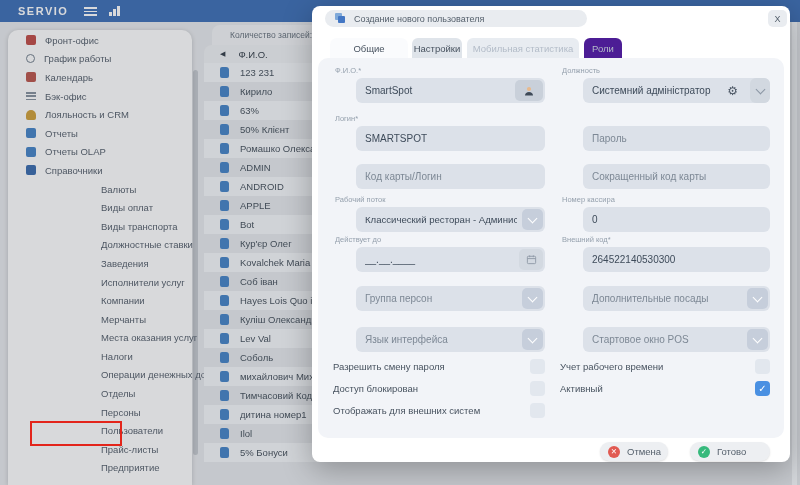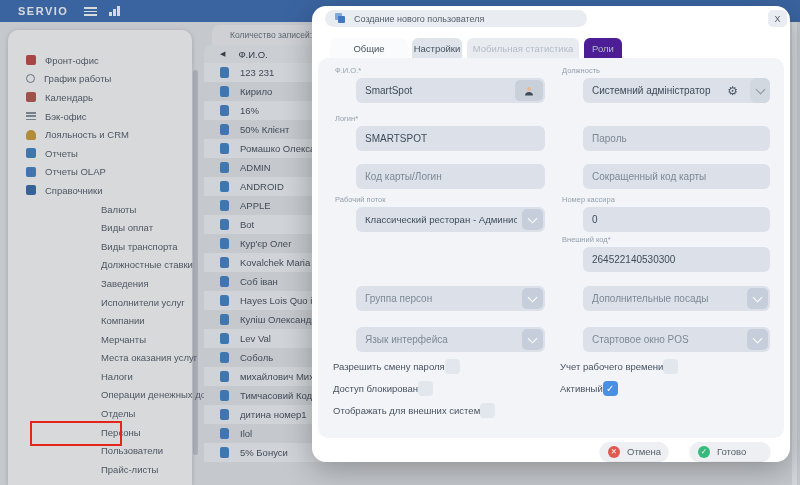--- a/index.html
+++ b/index.html
@@ -10,21 +10,21 @@
   .topbar{position:absolute;left:0;top:0;width:800px;height:22px;background:#4273b9;display:flex;align-items:center;z-index:5;}
   .brand{color:#fff;font-weight:bold;font-size:11px;letter-spacing:1.5px;margin-left:18px;}
   .hamb{width:13px;height:9px;margin-left:16px;cursor:pointer;
         background:repeating-linear-gradient(to bottom,#fff 0 1.8px,transparent 1.8px 3.6px);}
   .chartic{margin-left:12px;display:flex;align-items:flex-end;gap:1.5px;height:10px;cursor:pointer;}
   .chartic i{display:block;width:2.5px;background:#fff;}
   .chartic i:nth-child(1){height:4px}.chartic i:nth-child(2){height:7px}.chartic i:nth-child(3){height:10px}
 
   
   .sidebar{position:absolute;left:8px;top:30px;width:184px;height:455px;background:#fff;
-           border-radius:10px 10px 0 0;box-shadow:0 1px 5px rgba(0,0,0,.18);padding-top:21px;box-sizing:border-box;z-index:10;}
+           border-radius:10px 10px 0 0;box-shadow:0 1px 5px rgba(0,0,0,.18);padding-top:1px;box-sizing:border-box;z-index:10;}
   .sitem{height:18.6px;display:flex;align-items:center;font-size:9.5px;color:#5a6470;cursor:pointer;white-space:nowrap;}
   .l1{padding-left:18px;gap:9px;}
   .l2{padding-left:55px;margin-left:38px;}
   .ic{width:10px;height:10px;border-radius:2px;flex:0 0 auto;}
   .i-brief{background:#c2504b;}
   .i-clock{width:9px;height:9px;border-radius:50%;border:1.5px solid #76828f;box-sizing:border-box;background:transparent;}
   .i-cal{background:#bd5a50;}
   .i-back{height:8px;border-radius:0;background:repeating-linear-gradient(to bottom,#8a94a0 0 1.6px,transparent 1.6px 3.3px);}
   .i-loyal{background:#d2a33e;border-radius:50% 50% 2px 2px;}
   .i-doc{background:#4a87c9;}
@@ -44,21 +44,21 @@
   .trow:nth-child(even){background:#e8ebee;}
   .doc{width:9px;height:11px;background:#4a87c9;border-radius:2px 3px 2px 2px;margin-left:16px;flex:0 0 auto;}
   .tcell{margin-left:11px;}
 
   
   .overlay{position:absolute;inset:0;background:rgba(25,30,40,.17);z-index:40;}
   .redbox{position:absolute;left:30px;top:421px;width:88px;height:21px;border:2px solid #e3251b;z-index:45;}
   .vscroll{position:absolute;left:792px;top:22px;width:5px;height:463px;background:#d4d7db;z-index:46;cursor:pointer;}
 
   
-  .modal{position:absolute;left:312px;top:6px;width:478px;height:456px;background:#fff;border-radius:14px;z-index:50;
+  .modal{position:absolute;left:312px;top:6px;width:478px;height:456px;background:#fff;border-radius:8px;z-index:50;
          box-shadow:0 8px 30px rgba(0,0,0,.28);}
   .mtitle{position:absolute;left:13px;top:4px;width:262px;height:17px;background:#e9ecf0;border-radius:12px;
           display:flex;align-items:center;font-size:9px;color:#55606c;}
   .copyic{width:11px;height:11px;margin:0 8px 0 10px;position:relative;flex:0 0 auto;}
   .copyic::before{content:"";position:absolute;left:0;top:0;width:7px;height:7px;background:#7fa9d9;border-radius:1px;}
   .copyic::after{content:"";position:absolute;left:3px;top:3px;width:7px;height:7px;background:#4377c4;border-radius:1px;}
   .mclose{position:absolute;left:456px;top:4px;width:19px;height:17px;background:#e9ecf0;border-radius:5px;
           font-size:9px;color:#55606c;display:flex;align-items:center;justify-content:center;cursor:pointer;}
 
   .tab{position:absolute;top:32px;height:20px;display:flex;align-items:center;justify-content:center;
@@ -82,21 +82,21 @@
   .avatar-btn{right:2px;width:28px;background:#c9d0da;}
   .chev-sq{right:2px;width:21px;background:#c6cedb;}
   .cal-btn{right:2px;width:24px;background:#d3d9e1;}
   .chev{width:6px;height:6px;border-right:1.6px solid #fff;border-bottom:1.6px solid #fff;transform:rotate(45deg);margin-top:-3px;}
   .chev.grey{border-color:#8b96a4;}
   .gear{position:absolute;right:32px;top:0;height:25px;display:flex;align-items:center;font-size:12px;color:#4a5563;
         font-family:"DejaVu Sans",sans-serif;cursor:pointer;}
   .det-chev{position:absolute;left:190px;top:0;width:20px;height:25px;background:#d2d8e0;border-radius:6px;
             display:flex;align-items:center;justify-content:center;cursor:pointer;}
 
-  .cbrow{position:absolute;height:16px;display:flex;align-items:center;justify-content:flex-start;}
+  .cbrow{position:absolute;height:16px;display:flex;align-items:center;justify-content:space-between;}
   .cblabel{font-size:9.5px;color:#47525f;}
   .cb{width:15px;height:15px;border-radius:4px;background:#e2e7ee;cursor:pointer;display:flex;align-items:center;justify-content:center;}
   .cb.on{background:#4a90e2;}
   .cb.on::after{content:"\2713";color:#fff;font-size:10px;font-family:"DejaVu Sans",sans-serif;}
 
   .mbtn{position:absolute;top:436px;height:19px;background:#edeff2;border-radius:12px;display:flex;align-items:center;
         font-size:9.5px;color:#55606c;cursor:pointer;box-shadow:0 1px 2px rgba(0,0,0,.12);}
   .btn-cancel{left:288px;width:68px;}
   .btn-done{left:378px;width:80px;}
   .cic{width:12px;height:12px;border-radius:50%;margin:0 7px 0 8px;display:flex;align-items:center;justify-content:center;
@@ -214,21 +214,21 @@
       <div class="trow">
           <span class="doc"></span>
           <span class="tcell">123 231</span>
         </div>
       <div class="trow">
           <span class="doc"></span>
           <span class="tcell">Кирило</span>
         </div>
       <div class="trow">
           <span class="doc"></span>
-          <span class="tcell">16%</span>
+          <span class="tcell">63%</span>
         </div>
       <div class="trow">
           <span class="doc"></span>
           <span class="tcell">50% Клієнт</span>
         </div>
       <div class="trow">
           <span class="doc"></span>
           <span class="tcell">Ромашко Олекса</span>
         </div>
       <div class="trow">
@@ -361,20 +361,32 @@
           <span class="btn-in chev-sq">
               <span class="chev"></span>
             </span>
         </div>
       </div>
       <div class="fg" style="left:242px;top:137px;width:210px">
         <span class="flabel">Номер кассира</span>
         <div class="fi"><input class="fld" value="0" style=""></div>
       </div>
 
+      <div class="fg" style="left:15px;top:177px;width:212px">
+        <span class="flabel">Действует до</span>
+        <div class="fi">
+          <input class="fld padr" value="__.__.____" style="">
+          <span class="btn-in cal-btn">
+            <svg width="11" height="11" viewBox="0 0 24 24" fill="none" stroke="#8f99a6" stroke-width="2">
+                <rect x="3" y="5" width="18" height="16" rx="2"></rect>
+                <path d="M3 10h18M8 3v4M16 3v4"></path>
+              </svg>
+          </span>
+        </div>
+      </div>
       <div class="fg" style="left:242px;top:177px;width:210px">
         <span class="flabel">Внешний код*</span>
         <div class="fi"><input class="fld" value="264522140530300" style=""></div>
       </div>
 
       <div class="fg" style="left:15px;top:228px;width:212px">
         <div class="fi">
           <input class="fld padr" placeholder="Группа персон" style="">
           <span class="btn-in chev-sq">
               <span class="chev"></span>

